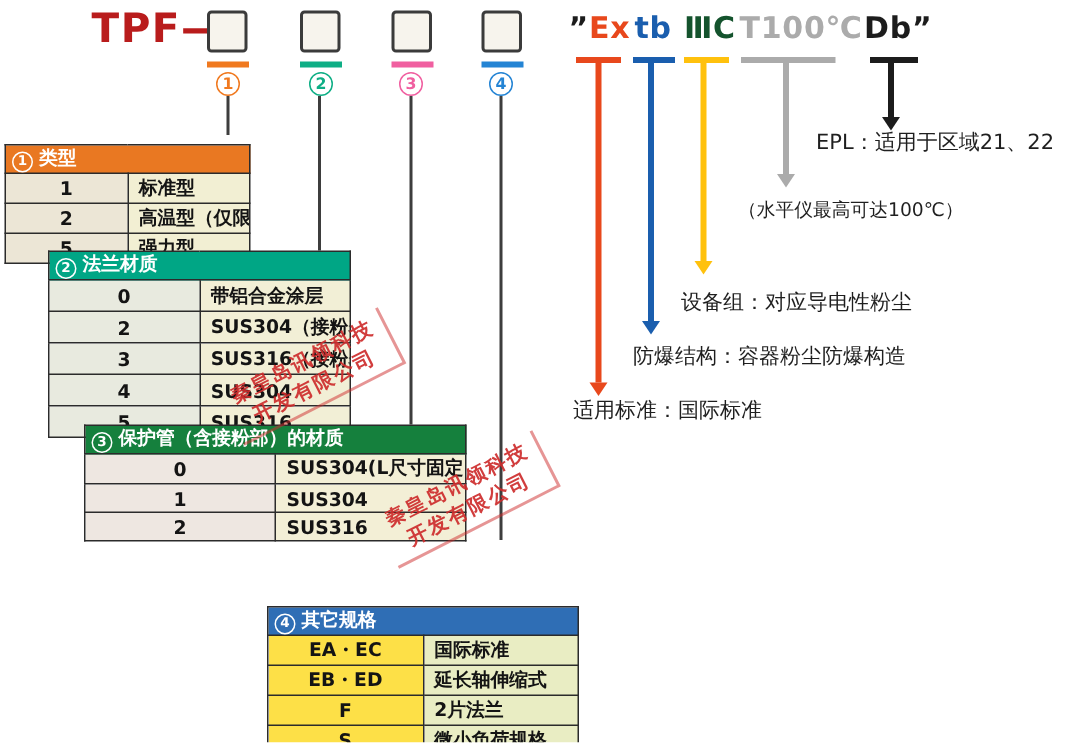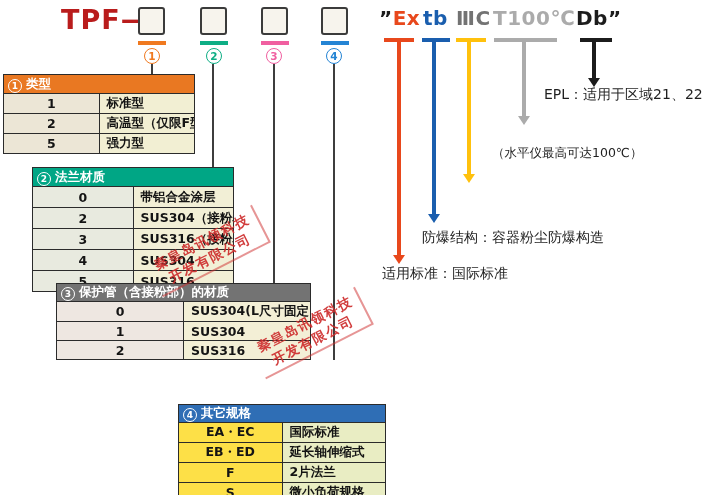--- a/index.html
+++ b/index.html
@@ -21,21 +21,21 @@
   table.spec{position:absolute;border-collapse:collapse;table-layout:fixed;}
   table.spec th{color:#ffffff;font-weight:bold;text-align:left;padding:0 0 0 4px;
     border:1.2px solid #2b2b2b;font-size:12.5px;}
   table.spec td{border:1.2px solid #2b2b2b;font-size:12.5px;font-weight:bold;color:#141414;
     overflow:hidden;white-space:nowrap;}
   td.code{text-align:center;}
   td.desc{padding-left:7px;}
   .hdr-num{display:inline-flex;width:12px;height:12px;border:1.2px solid #fff;border-radius:50%;
     align-items:center;justify-content:center;font-size:9px;margin-right:4px;vertical-align:-1px;}
   
-  .t1{left:3px;top:74px;width:192px;}   .t1 th{height:18px;} .t1 td{height:17px;}
+  .t1{left:3px;top:96px;width:164px;}   .t1 th{height:18px;} .t1 td{height:17px;}
   .t1 td.code{width:42px;background:#ece6d6;} .t1 td.desc{background:#f2efd3;}
   
   .t2{left:32px;top:167px;width:202px;} .t2 th{height:18px;} .t2 td{height:18px;}
   .t2 td.code{width:40px;background:#e8eadf;} .t2 td.desc{background:#f2efd6;}
   
   .t3{left:56px;top:283px;width:255px;} .t3 th{height:17px;} .t3 td{height:16px;}
   .t3 td.code{width:45px;background:#eee7e1;} .t3 td.desc{background:#f3efd6;}
   
   .t4{left:178px;top:360px;width:208px;margin-top:44px;}.t4 th{height:16px;} .t4 td{height:16px;}
   .t4 td.code{width:60px;background:#fde047;} .t4 td.desc{background:#e9edc3;}
@@ -130,21 +130,21 @@
     <tr>
           <td class="code">5</td>
           <td class="desc">SUS316</td>
         </tr>
   </tbody>
     </table>
 
   <table class="spec t3">
     <tbody>
         <tr>
-          <th colspan="2" style="background: #737373; margin-top: 48px;">
+          <th colspan="2" style="background: #15803d; margin-top: 48px;">
       <span class="hdr-num">3</span><span>保护管（含接粉部）的材质</span></th>
         </tr>
     <tr>
           <td class="code">0</td>
           <td class="desc">SUS304(L尺寸固定:W-1叶片 L-150)</td>
         </tr>
     <tr>
           <td class="code">1</td>
           <td class="desc">SUS304</td>
         </tr>
@@ -179,21 +179,21 @@
         </tr>
     <tr>
           <td class="code">Z</td>
           <td class="desc">微小负荷规格</td>
         </tr>
   </tbody>
     </table>
 
   <div class="abs code-part" style="left:379px;"><span class="quote">”</span><span style="color: rgb(232, 72, 28);">Ex</span></div>
   <div class="abs code-part" style="left: 423px; color: rgb(26, 94, 174);">tb</div>
-  <div class="abs code-part" style="left: 456px; color: #737373;">ⅢC</div>
+  <div class="abs code-part" style="left: 456px; color: #14532d;">ⅢC</div>
   <div class="abs code-part" style="left: 493px; color: rgb(171, 171, 171);">T100℃</div>
   <div class="abs code-part" style="left:576px;"><span style="color: rgb(28, 28, 28);">Db</span><span class="quote">”</span></div>
 
   <div class="abs tbar" style="left: 384px; width: 30px; background: rgb(232, 72, 28);"></div>
   <div class="abs vline" style="left: 397px; height: 217px; background: rgb(232, 72, 28);"></div>
   <div class="abs ahead" style="left: 393px; top: 255px; border-top-color: rgb(232, 72, 28);"></div>
 
   <div class="abs tbar" style="left: 422px; width: 28px; background: rgb(26, 94, 174);"></div>
   <div class="abs vline" style="left: 432px; height: 176px; background: rgb(26, 94, 174);"></div>
   <div class="abs ahead" style="left: 428px; top: 214px; border-top-color: rgb(26, 94, 174);"></div>
@@ -204,21 +204,22 @@
 
   <div class="abs tbar" style="left: 494px; width: 63px; background: rgb(171, 171, 171);"></div>
   <div class="abs vline" style="left: 522px; height: 78px; background: rgb(171, 171, 171);"></div>
   <div class="abs ahead" style="left: 518px; top: 116px; border-top-color: rgb(171, 171, 171);"></div>
 
   <div class="abs tbar" style="left: 580px; width: 32px; background: rgb(28, 28, 28);"></div>
   <div class="abs vline" style="left: 592px; height: 40px; background: rgb(28, 28, 28);"></div>
   <div class="abs ahead" style="left: 588px; top: 78px; border-top-color: rgb(28, 28, 28);"></div>
 
   <div class="abs note" style="left:544px;top:86px;">EPL：适用于区域21、22</div>
-  <div class="abs note-sub" style="left:492px;top:145px;">（水平仪最高可达100℃）</div>
+  <div class="abs note-sub" style="left:492px;top:132px;">（水平仪最高可达100℃）</div>
+  <div class="abs note" style="left:454px;top:193px;">设备组：对应导电性粉尘</div>
   <div class="abs note" style="left:422px;top:229px;">防爆结构：容器粉尘防爆构造</div>
   <div class="abs note" style="left:382px;top:265px;">适用标准：国际标准</div>
 
   <div class="abs stamp" style="left: 147px; top: 230px; color: rgb(206, 45, 45);">
     <div>秦皇岛讯领科技</div>
     <div>开发有限公司</div>
   </div>
   <div class="abs stamp" style="left: 250px; top: 312px; color: rgb(206, 45, 45);">
     <div>秦皇岛讯领科技</div>
     <div>开发有限公司</div>

